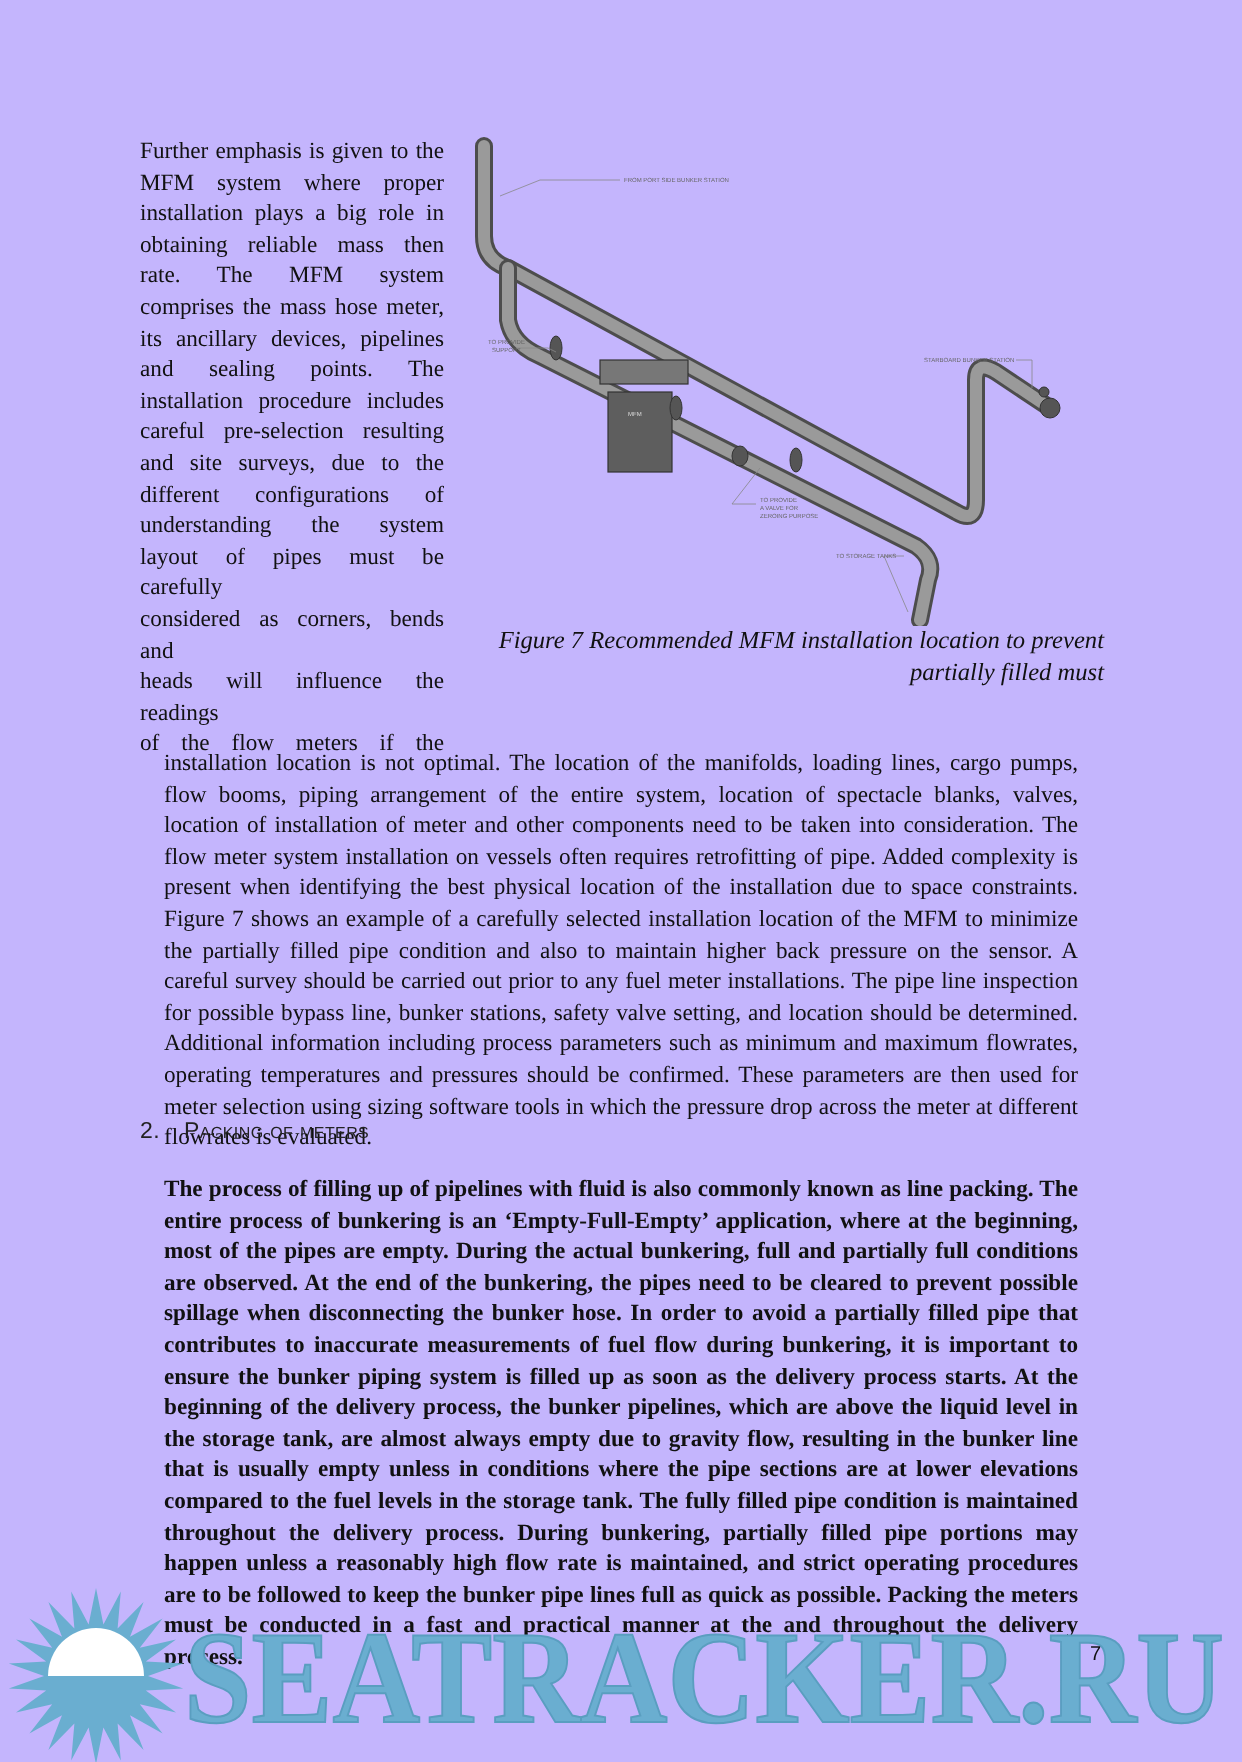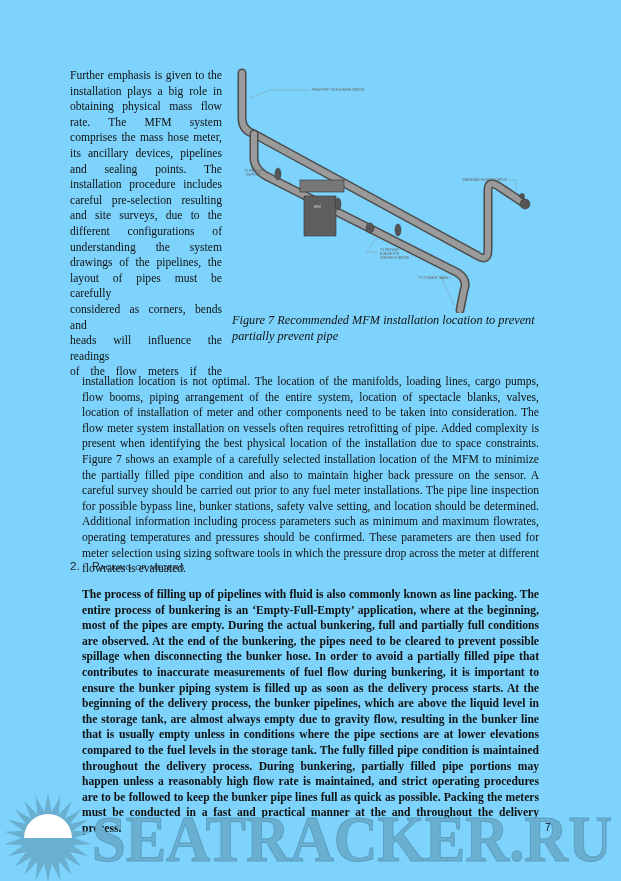--- a/index.html
+++ b/index.html
@@ -1,52 +1,52 @@
 <!DOCTYPE html>
 <html><head>
 <meta charset="utf-8">
 <style>
   html, body { margin: 0; padding: 0; background: #ffffff; }
   body { width: 621px; height: 881px; position: relative; overflow: hidden; font-family: "Liberation Serif", serif; color: #111; }
-  .page { position: absolute; left: 0; top: 0; width: 621px; height: 881px; background: #7dd3fc; }
+  .page { position: absolute; left: 0; top: 0; width: 621px; height: 881px; background: #c4b5fd; }
   .text { font-size: 11.6px; line-height: 15.6px; text-align: justify; }
   .left-col { position: absolute; left: 70px; top: 68px; width: 152px; }
   .left-col p { margin: 0; text-align: justify; text-align-last: justify; }
   .full { position: absolute; left: 70px; width: 481px; }
   .full p { margin: 12px; }
   .p1 { top: 362px; }
   .h2 { position: absolute; left: 70px; top: 560px; font-family: "Liberation Sans", sans-serif; font-size: 11.5px; color: #222; letter-spacing: 0.2px; }
   .h2 .num { display: inline-block; width: 22px; }
   .h2 .sc { font-variant: small-caps; }
   .p2 { top: 575px; font-weight: bold; }
   .figure { position: absolute; left: 230px; top: 68px; width: 325px; height: 245px; }
-  .caption { position: absolute; left: 232px; top: 313px; width: 320px; text-align: left; font-style: italic; font-size: 12.3px; line-height: 15.5px; }
+  .caption { position: absolute; left: 232px; top: 313px; width: 320px; text-align: right; font-style: italic; font-size: 12.3px; line-height: 15.5px; }
   .watermark { position: absolute; left: 0; top: 793px; width: 621px; height: 88px; }
   .page-num { position: absolute; left: 545px; top: 822px; font-family: "Liberation Sans", sans-serif; font-size: 10px; color: #111; }
   .diag-label { font-family: "Liberation Sans", sans-serif; font-size: 3px; fill: #666; }
 </style>
 </head>
 <body>
 
 <div class="page">
 
   <div class="left-col text" id="intro-col">
       <p>Further emphasis is given to the</p>
+      <p>MFM system where proper</p>
       <p>installation plays a big role in</p>
-      <p>obtaining physical mass flow</p>
+      <p>obtaining reliable mass then</p>
       <p>rate. The MFM system</p>
       <p>comprises the mass hose meter,</p>
       <p>its ancillary devices, pipelines</p>
       <p>and sealing points. The</p>
       <p>installation procedure includes</p>
       <p>careful pre-selection resulting</p>
       <p>and site surveys, due to the</p>
       <p>different configurations of</p>
       <p>understanding the system</p>
-      <p>drawings of the pipelines, the</p>
       <p>layout of pipes must be carefully</p>
       <p>considered as corners, bends and</p>
       <p>heads will influence the readings</p>
       <p>of the flow meters if the</p>
     </div>
 
   <svg class="figure" viewBox="0 0 325 245" xmlns="http://www.w3.org/2000/svg">
     <defs>
       <linearGradient id="pipeG" x1="0" y1="0" x2="0" y2="1">
         <stop offset="0" stop-color="#c9c9c9"></stop>
@@ -87,21 +87,21 @@
     <text x="16" y="108" class="diag-label">SUPPORT</text>
     <text x="150" y="183" class="diag-label">TO PROVIDE</text>
     <text x="150" y="187" class="diag-label">A VALVE FOR</text>
     <text x="150" y="191" class="diag-label">ZEROING PURPOSE</text>
     <text x="232" y="113" class="diag-label">STARBOARD BUNKER STATION</text>
     <text x="188" y="211" class="diag-label">TO STORAGE TANKS</text>
   </svg>
 
   <div class="caption">
     <div>Figure 7 Recommended MFM installation location to prevent</div>
-    <div>partially prevent pipe</div>
+    <div>partially filled must</div>
   </div>
 
   <div class="full p1 text">
     <p>installation location is not optimal. The location of the manifolds, loading lines, cargo pumps, flow booms, piping arrangement of the entire system, location of spectacle blanks, valves, location of installation of meter and other components need to be taken into consideration. The flow meter system installation on vessels often requires retrofitting of pipe. Added complexity is present when identifying the best physical location of the installation due to space constraints. Figure 7 shows an example of a carefully selected installation location of the MFM to minimize the partially filled pipe condition and also to maintain higher back pressure on the sensor. A careful survey should be carried out prior to any fuel meter installations. The pipe line inspection for possible bypass line, bunker stations, safety valve setting, and location should be determined. Additional information including process parameters such as minimum and maximum flowrates, operating temperatures and pressures should be confirmed. These parameters are then used for meter selection using sizing software tools in which the pressure drop across the meter at different flowrates is evaluated.</p>
   </div>
 
   <div class="h2">
     <span class="num">2.</span><span class="sc">Packing of meters</span>
   </div>
 

